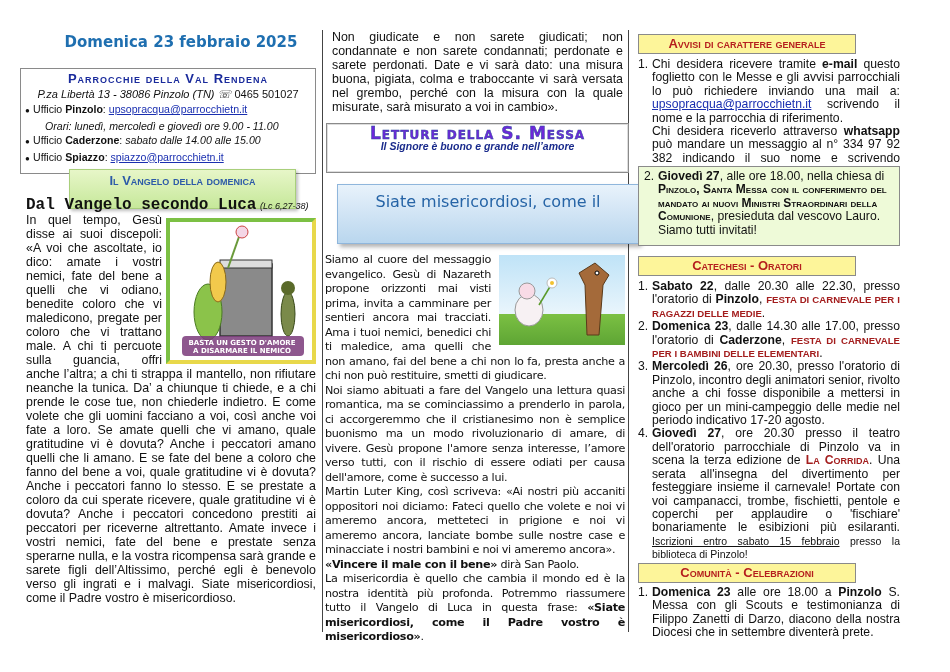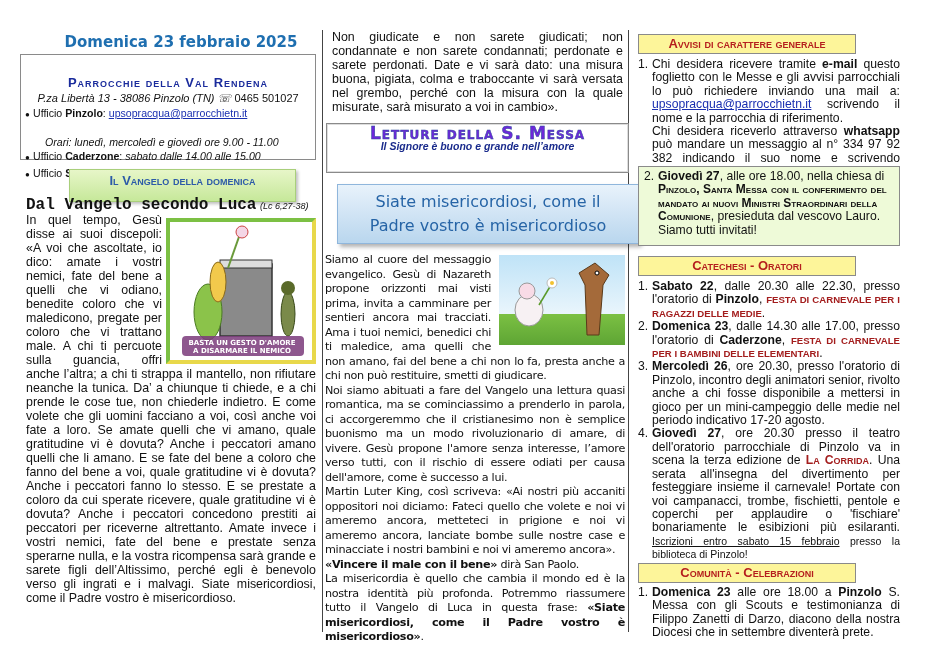--- a/index.html
+++ b/index.html
@@ -11,33 +11,33 @@
   .col2 { left: 332px; width: 291px; }
   .col3 { left: 638px; width: 262px; }
 
   .vline { position: absolute; top: 30px; width: 1px; background: #444; }
   .vline.a { left: 322px; height: 602px; }
   .vline.b { left: 628px; height: 602px; }
 
   
   .date-title { position: absolute; top: 33px; left: 0; width: 262px; text-align: center;
     font-family: "DejaVu Sans", sans-serif; font-weight: bold; font-size: 15px; color: #1f6fb0; }
-  .parish-box { position: absolute; top: 54px; left: -30px; width: 296px; height: 106px;
-    border: 1px solid #8a8a8a; padding: 20px 4px; }
+  .parish-box { position: absolute; top: 68px; left: -30px; width: 296px; height: 106px;
+    border: 1px solid #8a8a8a; padding: 2px 4px; }
   .parish-name { text-align: center; font-weight: bold; color: #1a2b9c; font-size: 13px;
     letter-spacing: 1px; font-variant: small-caps; line-height: 16px; }
   .parish-addr { text-align: center; font-style: italic; font-size: 11px; line-height: 15px; }
   .parish-line { font-size: 10.6px; line-height: 14.5px; white-space: nowrap; }
   .parish-line .bullet { display: inline-block; width: 8px; font-size: 8px; }
-  .parish-line.indent { padding-left: 20px; font-style: italic; margin-top: 12px; }
+  .parish-line.indent { padding-left: 20px; font-style: italic; }
   .parish-line.center { text-align: center; }
   a.mail { color: #1a2fb0; text-decoration: underline; }
   .ital { font-style: italic; }
 
-  .vangelo-banner { position: absolute; top: 169px; left: 19px; width: 227px; height: 33px;
+  .vangelo-banner { position: absolute; top: 169px; left: 19px; width: 227px; height: 40px;
     background: linear-gradient(#e7f6c8, #c6e89a); border: 1px solid #a9cf7b;
     box-shadow: 2px 2px 3px rgba(0,0,0,0.25); text-align: center;
     font-weight: bold; font-size: 13px; color: #2c5aa8; line-height: 22px; font-variant: small-caps; }
 
   .gospel { position: absolute; top: 198px; left: -24px; width: 290px; font-size: 12.4px;
     line-height: 14px; text-align: justify; hyphens: manual; }
   .gospel .src { font-weight: bold; font-size: 16px; font-family: Liberation Mono, monospace; }
   .gospel .ref { font-style: italic; font-size: 9px; }
   .gospel .float-img { float: right; width: 150px; height: 146px; margin: 5px 0 2px 4px; border-radius: 25px; }
   .vig { width: 150px; height: 146px; border: 4px solid; border-color: #7cc044 #e8d84a #e8d84a #7cc044;
@@ -141,21 +141,20 @@
 <div class="col col2">
   <div class="gospel-cont">Non giudicate e non sarete giudicati; non condannate e non sarete condannati; perdonate e sarete perdonati. Date e vi sarà dato: una misura buona, pigiata, colma e traboccante vi sarà versata nel grembo, perché con la misura con la quale misurate, sarà misurato a voi in cambio».</div>
 
   <div class="letture-box">
     <div class="letture-title">Letture della S. Messa</div>
     <div class="letture-motto">Il Signore è buono e grande nell’amore</div>
   </div>
 
   <div class="misericordia-banner">
     <div>Siate misericordiosi, come il</div>
-    <div>Padre vostro è misericordioso</div>
   </div>
 
   <div class="comment">
     <div class="float-img">
       <div class="cartoon">
         <svg width="126" height="90" viewBox="0 0 126 90">
           <ellipse cx="30" cy="55" rx="14" ry="16" fill="#f7f1f3" stroke="#999"></ellipse>
           <circle cx="28" cy="36" r="8" fill="#f8dbe6" stroke="#999"></circle>
           <line x1="40" y1="50" x2="52" y2="30" stroke="#5a9a2a" stroke-width="1.5"></line>
           <circle cx="53" cy="28" r="5" fill="#fff" stroke="#bbb"></circle>

